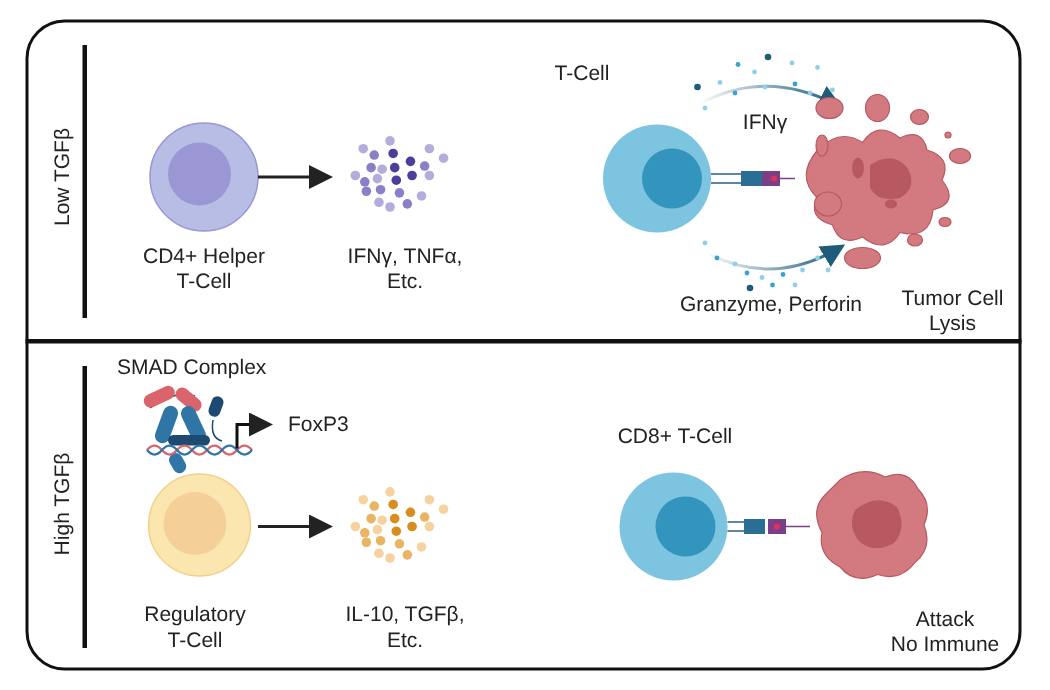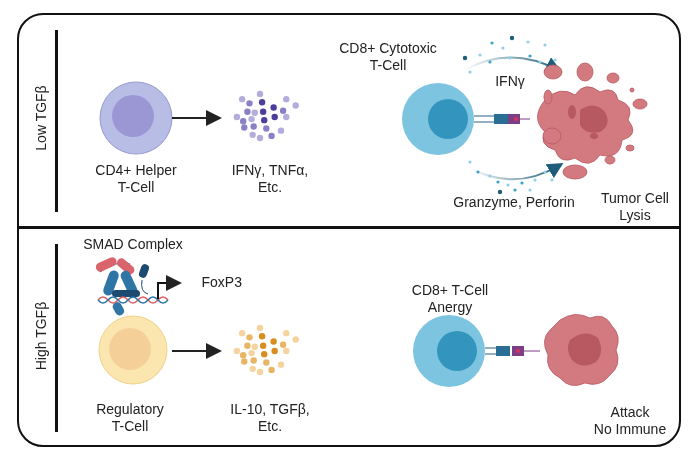--- a/index.html
+++ b/index.html
@@ -200,40 +200,38 @@
 
 <div class="lbl" style="left:86px;top:162px;width:100px;">
   <div>CD4+ Helper</div>
   <div>T-Cell</div>
 </div>
 <div class="lbl" style="left:220px;top:162px;width:100px;">
   <div>IFNγ, TNFα,</div>
   <div>Etc.</div>
 </div>
 <div class="lbl" style="left:328px;top:40px;width:120px;">
-  <div>CD8+ Cytotoxic</div>
   <div>T-Cell</div>
 </div>
 <div class="lbl" style="left:490px;top:73px;width:40px;">IFNγ</div>
 <div class="lbl" style="left:444px;top:194px;width:140px;">Granzyme, Perforin</div>
 <div class="lbl" style="left:590px;top:174px;width:90px;margin-top:16px;">
   <div>Tumor Cell</div>
   <div>Lysis</div>
 </div>
 
-<div class="lbl" style="left:78px;top:236px;width:110px;text-align:center;">SMAD Complex</div>
-<div class="lbl" style="left:192px;top:274px;width:50px;text-align:right;">FoxP3</div>
+<div class="lbl" style="left:78px;top:236px;width:110px;text-align:left;">SMAD Complex</div>
+<div class="lbl" style="left:192px;top:274px;width:50px;text-align:left;">FoxP3</div>
 <div class="lbl" style="left:80px;top:401px;width:100px;">
   <div>Regulatory</div>
   <div>T-Cell</div>
 </div>
 <div class="lbl" style="left:210px;top:401px;width:120px;">
   <div>IL-10, TGFβ,</div>
   <div>Etc.</div>
 </div>
 <div class="lbl" style="left:400px;top:282px;width:100px;text-align:center;">
   <div>CD8+ T-Cell</div>
-  <div>Anergy</div>
 </div>
 <div class="lbl" style="left:585px;top:404px;width:90px;">
   <div>Attack</div>
   <div>No Immune</div>
 </div>
 
 </body></html>

